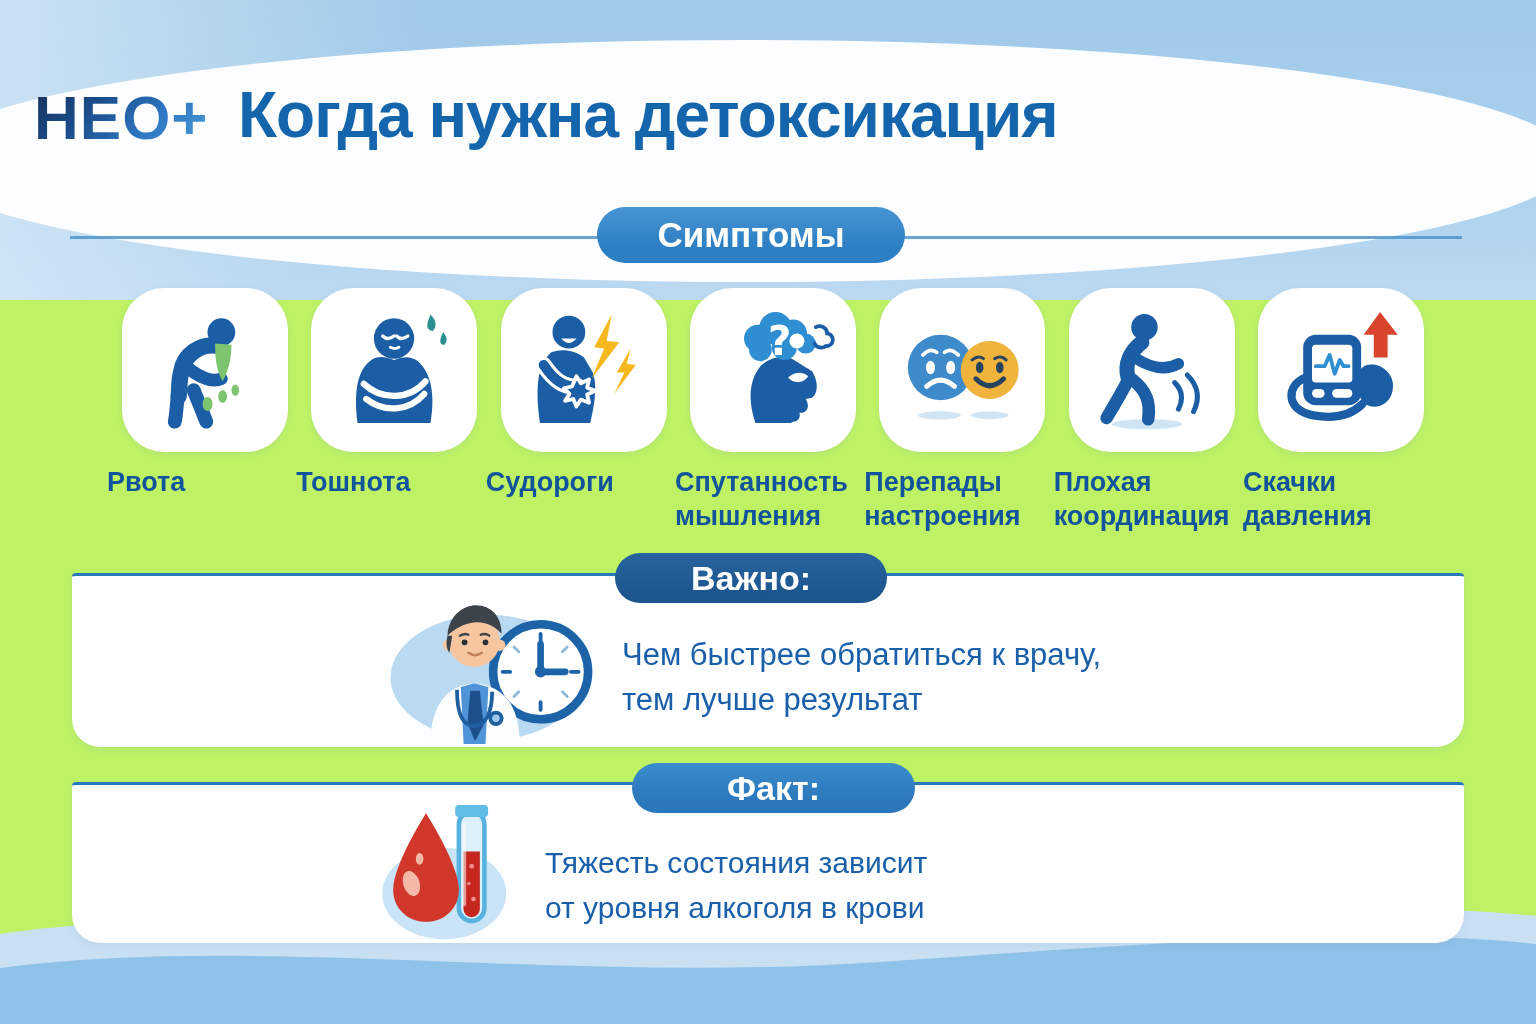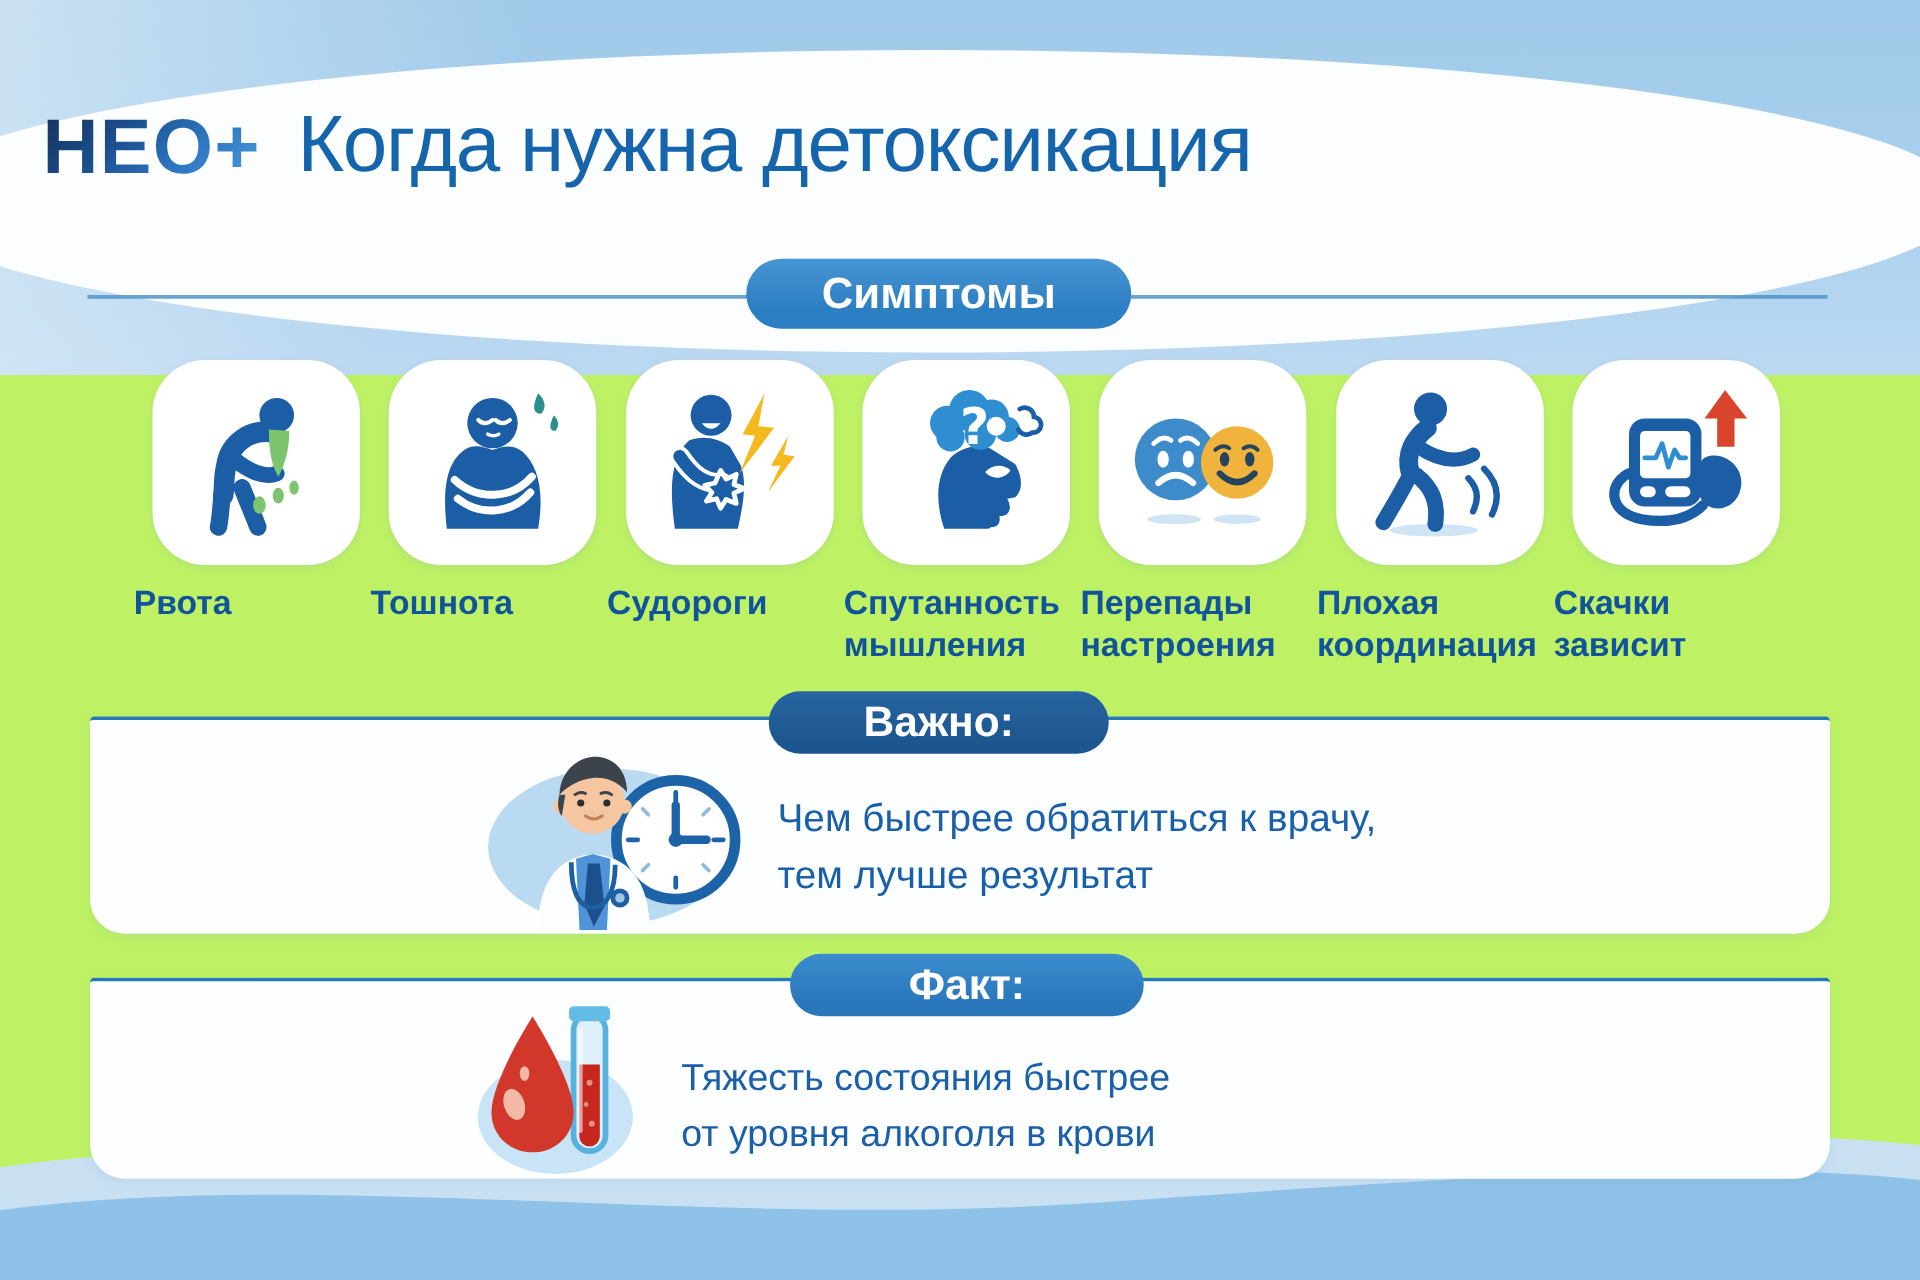--- a/index.html
+++ b/index.html
@@ -20,21 +20,21 @@
     background:#fbfdff; border-radius:50%;
   }
   .logo {
     position:absolute; left:34px; top:82px; z-index:3;
     font-size:62px; font-weight:800; letter-spacing:1px;
     background:linear-gradient(135deg, #16325e 5%, #1b4e8c 35%, #2e77c2 65%, #4da0dd 100%);
     -webkit-background-clip:text; background-clip:text; color:transparent;
   }
   .page-title {
     position:absolute; left:238px; top:78px; z-index:3;
-    font-size:64px; font-weight:normal; color:#1565ad; letter-spacing:-1px;
+    font-size:64px; font-weight:bold; color:#1565ad; letter-spacing:-1px;
   }
 
   
   .rule { position:absolute; height:3px; background:#4f94c9; opacity:.85; z-index:2; }
   .rule-symptoms { left:70px; top:236px; width:1392px; }
 
   .badge {
     position:absolute; z-index:4; display:flex; align-items:center; justify-content:center;
     color:#ffffff; font-weight:bold; border-radius:28px;
   }
@@ -213,21 +213,21 @@
           <path d="M22 56 C6 62 6 82 28 86 C45 89 58 86 67 77" stroke="#1b5ea6" stroke-width="6.5" fill="none" stroke-linecap="round"></path>
           <rect x="20" y="22" width="46" height="56" rx="10" fill="#1b5ea6"></rect>
           <rect x="27" y="30" width="32" height="30" rx="3" fill="#ffffff"></rect>
           <polyline points="30,47 37,47 41,38 45,53 49,42 52,47 56,47" stroke="#2f8ed2" stroke-width="3" fill="none" stroke-linejoin="round" stroke-linecap="round"></polyline>
           <rect x="27" y="65" width="10" height="7" rx="3.5" fill="#ffffff"></rect>
           <rect x="43" y="65" width="16" height="7" rx="3.5" fill="#ffffff"></rect>
           <path d="M66 49 C62 58 62 70 68 76 C76 83 89 78 91 66 C93 56 86 48 78 46 C73 45 68 46 66 49 Z" fill="#1b5ea6"></path>
           <polygon points="81,4 68,22 76,22 76,40 87,40 87,22 95,22" fill="#d9452c"></polygon>
         </svg>
       </div>
-      <div class="symptom-label">Скачки зависит</div>
+      <div class="symptom-label">Скачки давления</div>
     </div>
 
   </div>
 
   <div class="panel panel-important"></div>
   <div class="badge badge-important">Важно:</div>
   <svg class="illus illus-doctor" viewBox="0 0 240 160">
     <ellipse cx="112" cy="90" rx="102" ry="66" fill="#badaf2"></ellipse>
     <circle cx="168" cy="84" r="50" fill="#ffffff" stroke="#1c63a8" stroke-width="9"></circle>
     <line x1="168" y1="44" x2="168" y2="52" stroke="#1c63a8" stroke-width="4" stroke-linecap="round"></line>
@@ -272,21 +272,21 @@
     <rect x="84" y="11" width="36" height="13" rx="4" fill="#63bce6"></rect>
     <circle cx="102" cy="78" r="2.6" fill="#e88f86"></circle>
     <circle cx="99" cy="97" r="2" fill="#e88f86"></circle>
     <circle cx="104" cy="114" r="2.6" fill="#e88f86"></circle>
     <rect x="92" y="30" width="4" height="92" rx="2" fill="#ffffff" opacity="0.55"></rect>
     <path d="M52 20 C52 20 16 76 16 104 C16 124 32 139 52 139 C72 139 88 124 88 104 C88 76 52 20 52 20 Z" fill="#d2372b"></path>
     <ellipse cx="36" cy="97" rx="9" ry="14" fill="#f3b9a6" transform="rotate(-18 36 97)"></ellipse>
     <ellipse cx="45" cy="70" rx="4.2" ry="6.5" fill="#f3b9a6"></ellipse>
   </svg>
   <div class="panel-text text-fact">
-    <div>Тяжесть состояния быстрее</div>
+    <div>Тяжесть состояния зависит</div>
     <div>от уровня алкоголя в крови</div>
   </div>
 
   <svg class="waves" viewBox="0 0 1536 140" preserveAspectRatio="none">
     <path d="M0 50 C220 16 480 64 760 56 C1040 48 1300 8 1536 32 L1536 140 L0 140 Z" fill="#c9e0f3"></path>
     <path d="M0 84 C260 50 560 100 880 78 C1140 60 1380 42 1536 60 L1536 140 L0 140 Z" fill="#8fc2e8"></path>
   </svg>
 
 </div>
 

